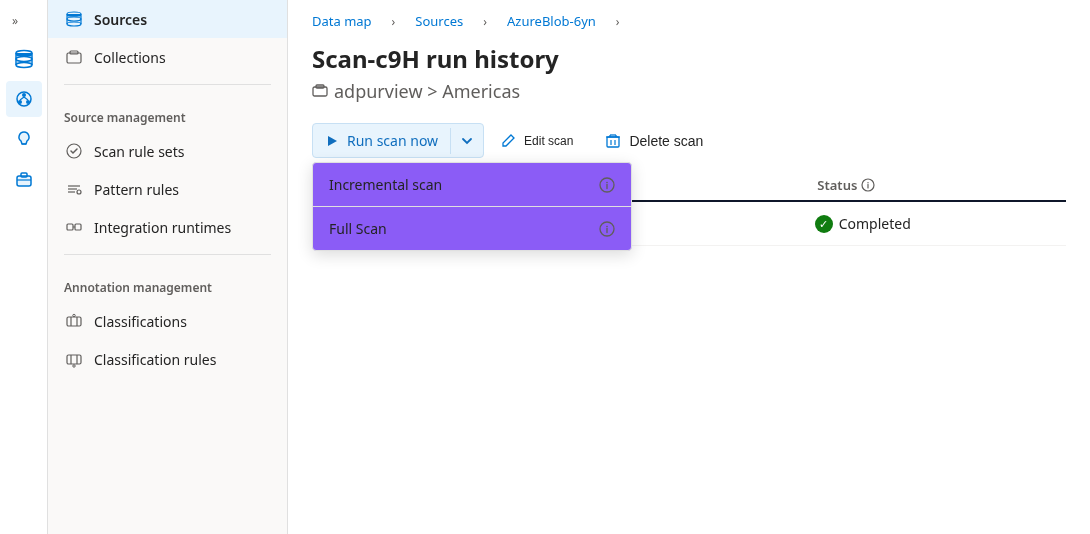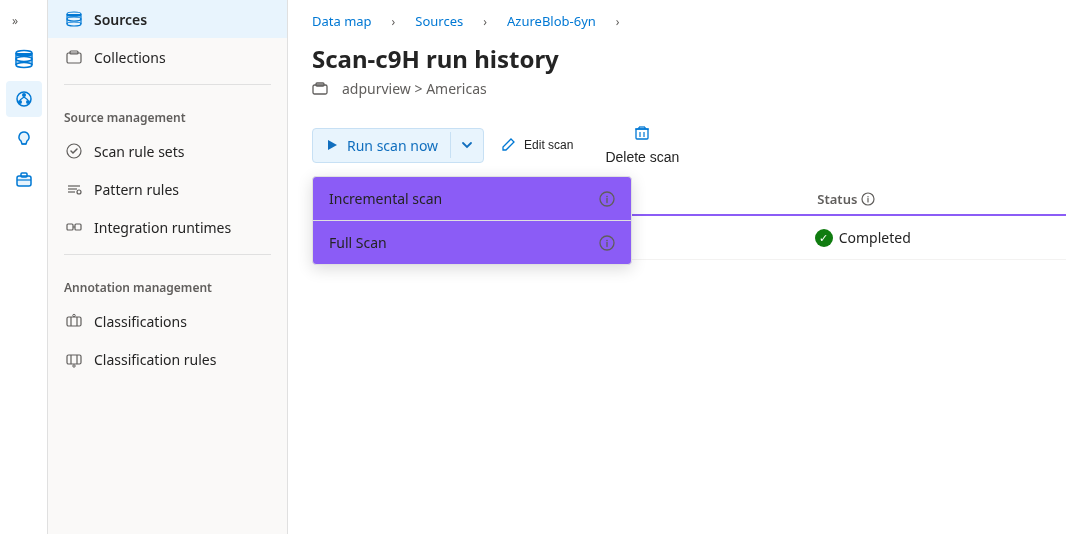--- a/index.html
+++ b/index.html
@@ -124,23 +124,23 @@
     }
     .page-title {
       font-size: 24px;
       font-weight: 700;
       color: #242424;
       margin-bottom: 4px;
     }
     .page-subtitle {
       display: flex;
       align-items: center;
-      gap: 14px;
+      gap: 6px;
       color: #605e5c;
-      font-size: 14px;
+      font-size: 18px;
     }
 
     
     .toolbar {
       display: flex;
       align-items: center;
       gap: 0;
       padding: 8px 24px;
       position: relative;
     }
@@ -185,21 +185,20 @@
     .btn-delete-scan {
       display: flex;
       align-items: center;
       gap: 8px;
       padding: 7px 16px;
       background: transparent;
       border: none;
       cursor: pointer;
       font-size: 14px;
       color: #242424;
-      flex-direction: column;
     }
 
     
     .dropdown-menu {
       position: absolute;
       top: calc(100% - 4px);
       left: 24px;
       background: #8b5cf6;
       border: 1px solid #e0e0e0;
       border-radius: 4px;
@@ -224,21 +223,21 @@
     
     .table-area {
       padding: 0 24px;
       flex: 1;
       overflow: auto;
     }
     .table-header-row {
       display: flex;
       align-items: center;
       padding: 10px 0 6px;
-      border-bottom: 2px solid #8b5cf6;
+      border-bottom: 2px solid #0f172a;
       font-weight: 600;
       font-size: 13px;
       color: #605e5c;
       gap: 8px;
     }
     .col-scan-id { flex: 2; }
     .col-status { flex: 1; display: flex; align-items: center; gap: 4px; }
     .table-data-row {
       display: flex;
       align-items: center;

